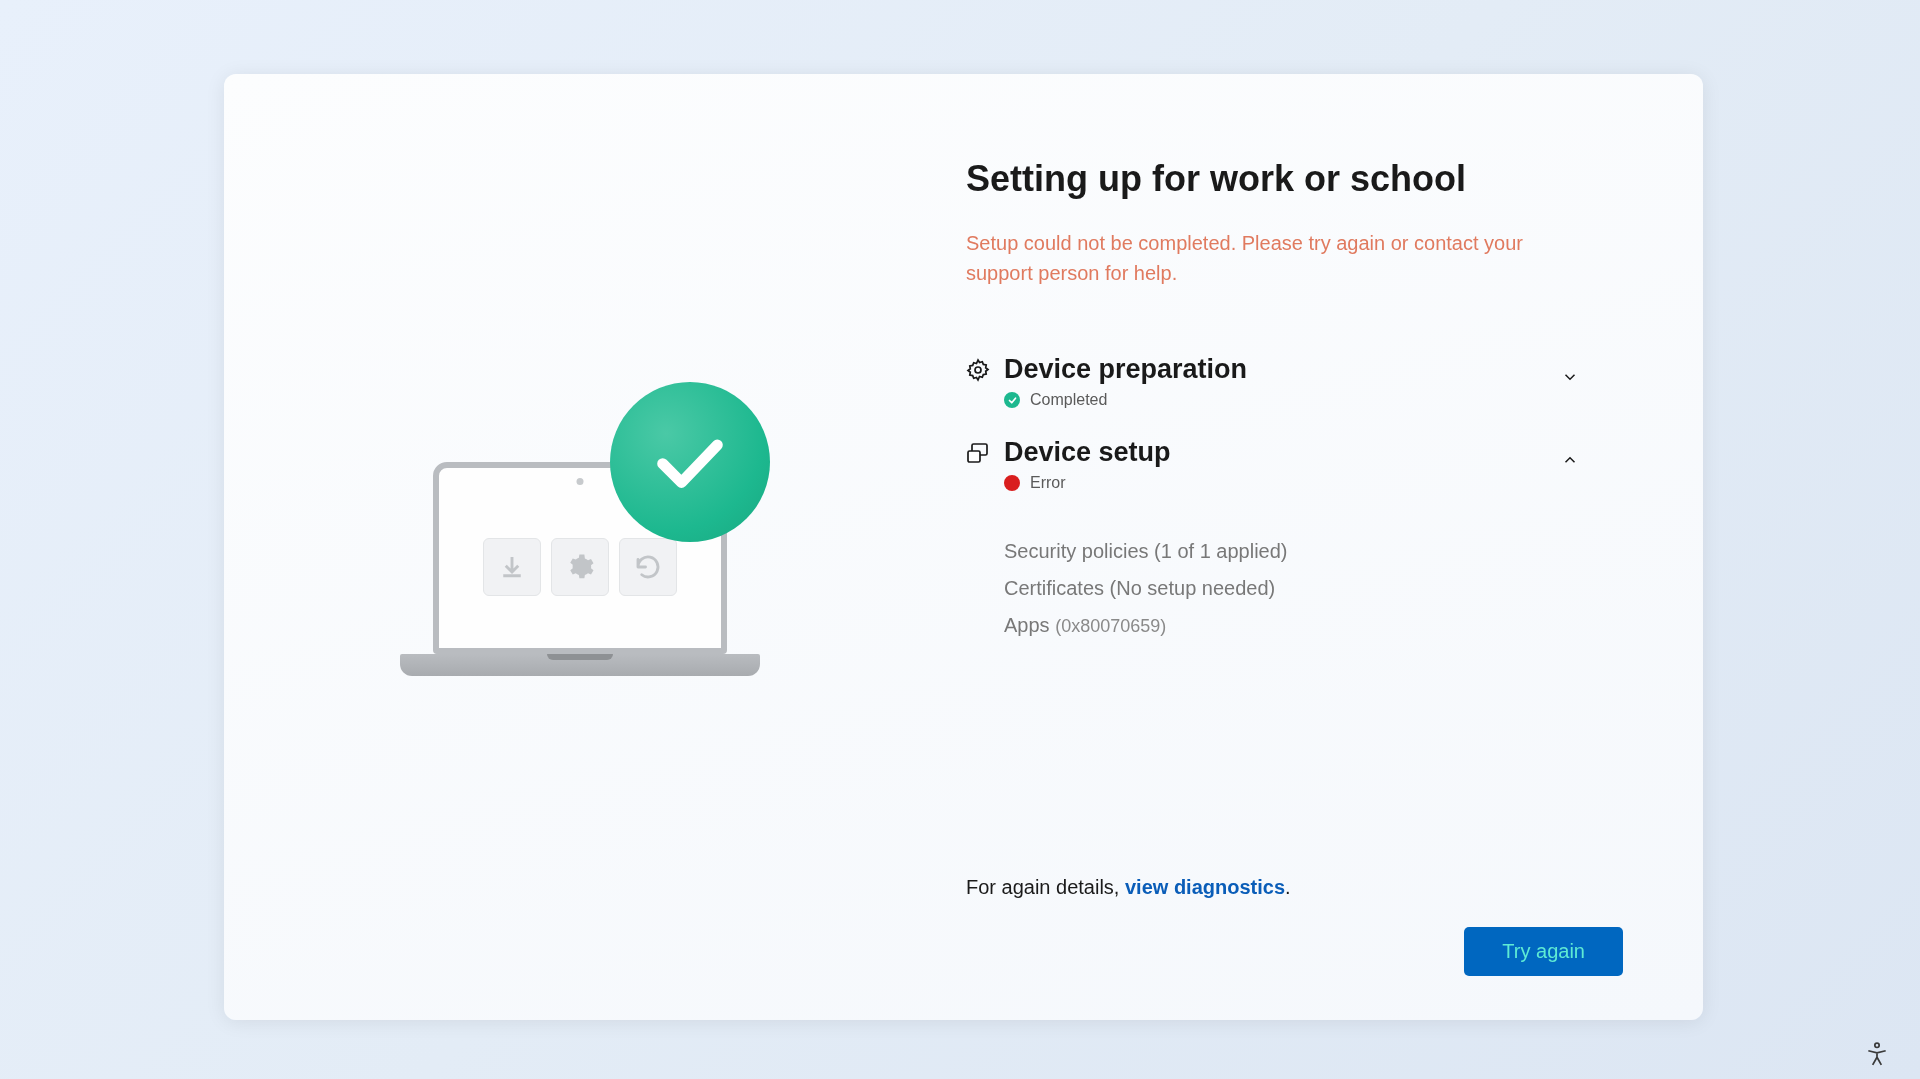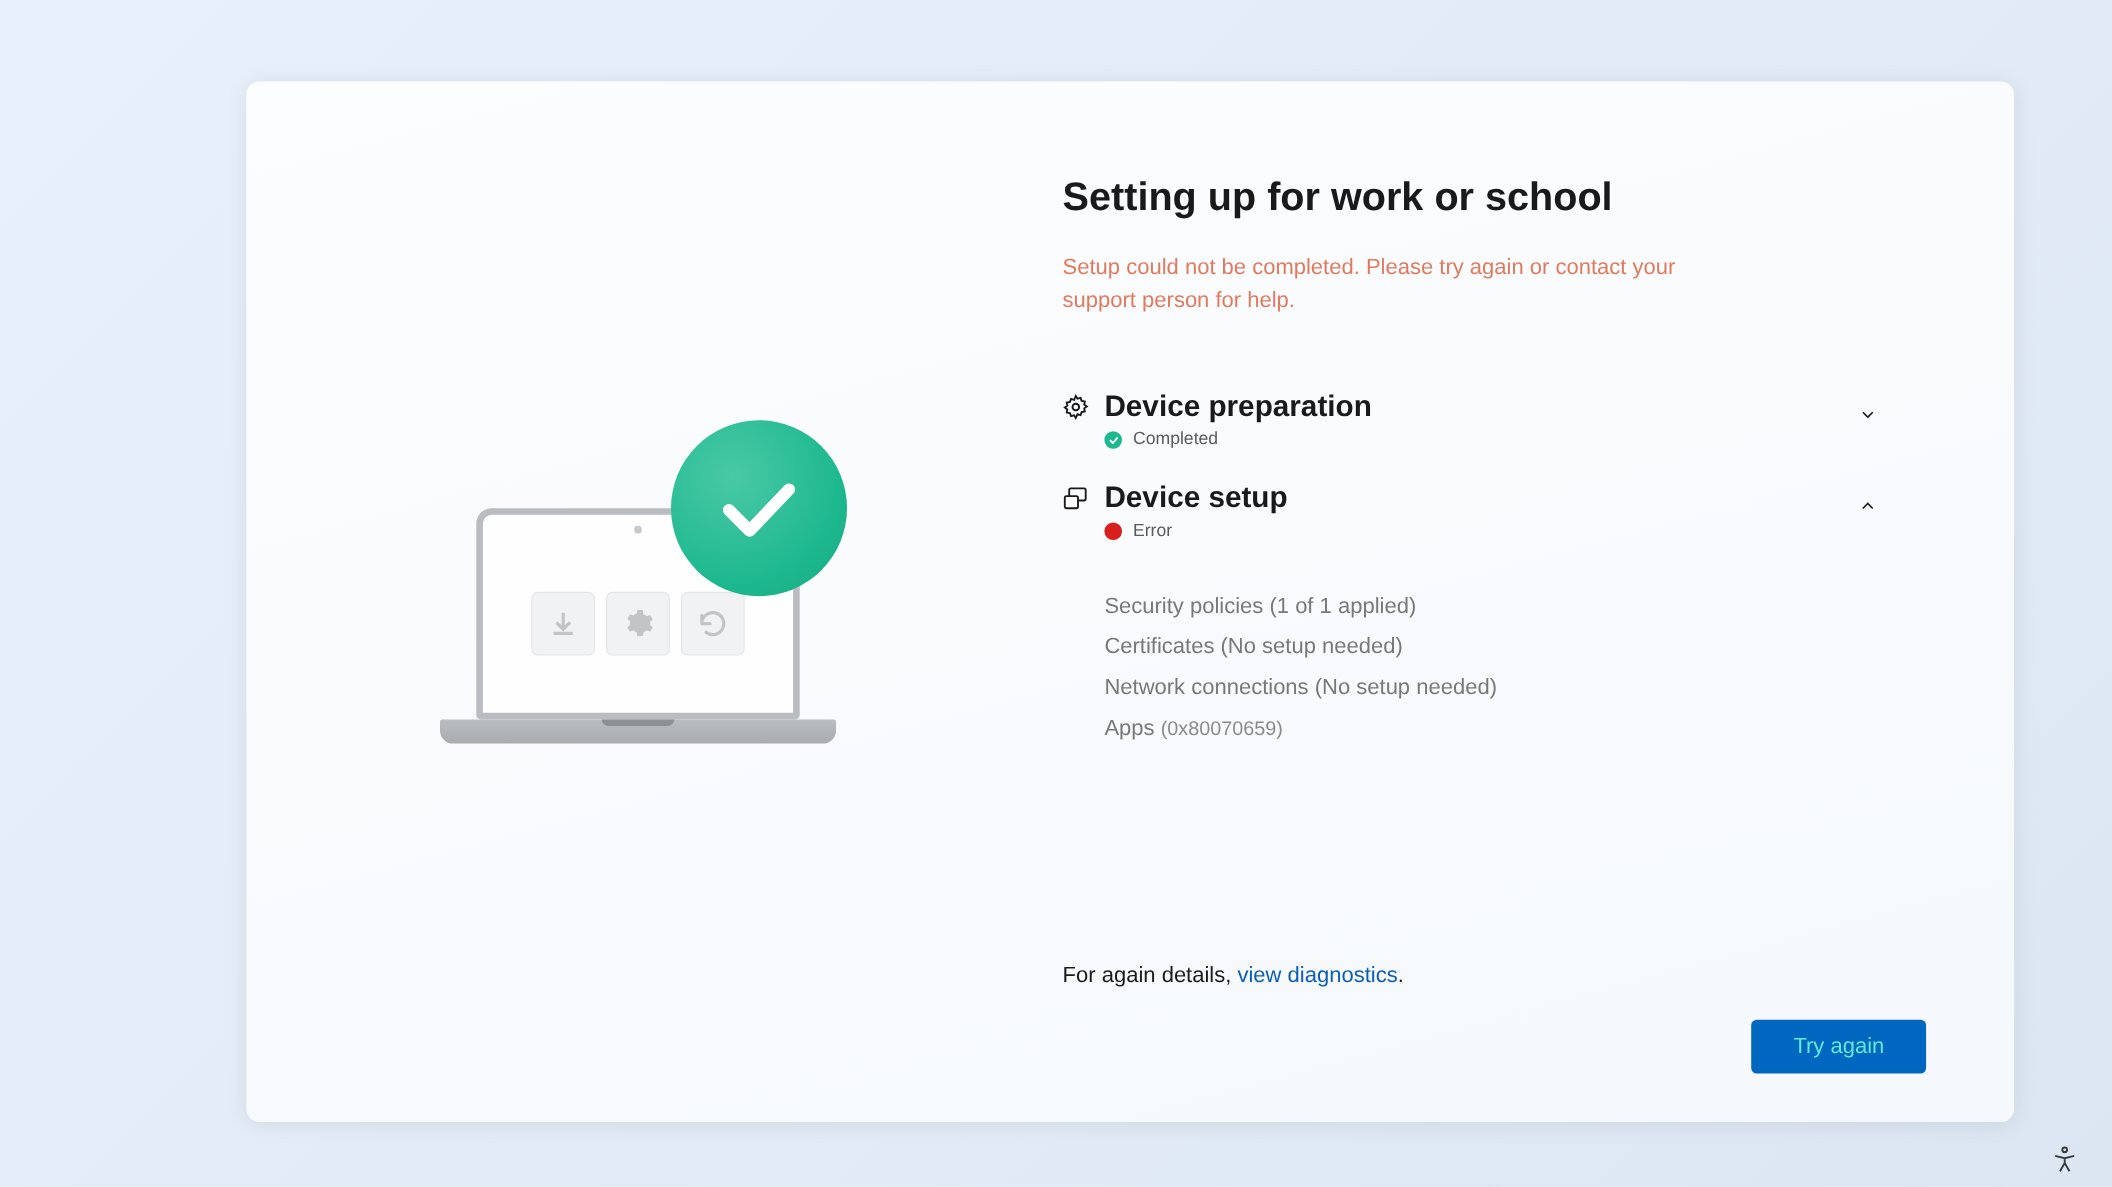--- a/index.html
+++ b/index.html
@@ -12,21 +12,21 @@
       height: 1079px;
       font-family: 'Segoe UI', Tahoma, Geneva, Verdana, sans-serif;
       background: linear-gradient(135deg, #e8f0fb 0%, #e3ecf6 50%, #dce6f3 100%);
       position: relative;
       overflow: hidden;
     }
     .card {
       position: absolute;
       left: 224px;
       top: 74px;
-      width: 1607px;
+      width: 1479px;
       height: 946px;
       background: linear-gradient(165deg, #fcfdfe 0%, #f5f8fc 100%);
       border-radius: 12px;
       box-shadow: 0 2px 20px rgba(0,0,0,0.08);
       display: flex;
     }
     .left-panel {
       width: 742px;
       display: flex;
       align-items: center;
@@ -221,20 +221,21 @@
       margin-top: auto;
     }
     .footer-text {
       font-size: 20px;
       color: #1a1a1a;
       margin-bottom: 28px;
     }
     .footer-text .link {
       color: #0a5db8;
       cursor: pointer;
+      font-weight: bold;
     }
     .button-row {
       display: flex;
       justify-content: flex-end;
     }
     .try-again-btn {
       background: #0067c0;
       color: #5eead4;
       border: none;
       font-size: 20px;
@@ -342,21 +343,20 @@
         </div>
         <div class="chevron">
           <svg viewBox="0 0 24 24" fill="none" stroke="#1a1a1a" stroke-width="2">
             <path d="M6 15 L12 9 L18 15"></path>
           </svg>
         </div>
       </div>
       <div class="details-list">
         <div class="detail-item">Security policies (1 of 1 applied)</div>
         <div class="detail-item">Certificates (No setup needed)</div>
-        <div class="detail-item">Network connections (No setup needed)</div>
         <div class="detail-item">
           <span>Apps</span>
           <span class="code">(0x80070659)</span>
         </div>
       </div>
     </div>
 
     <div class="footer">
       <p class="footer-text">
         <span>For again details, </span><span class="link">view diagnostics</span><span>.</span>

